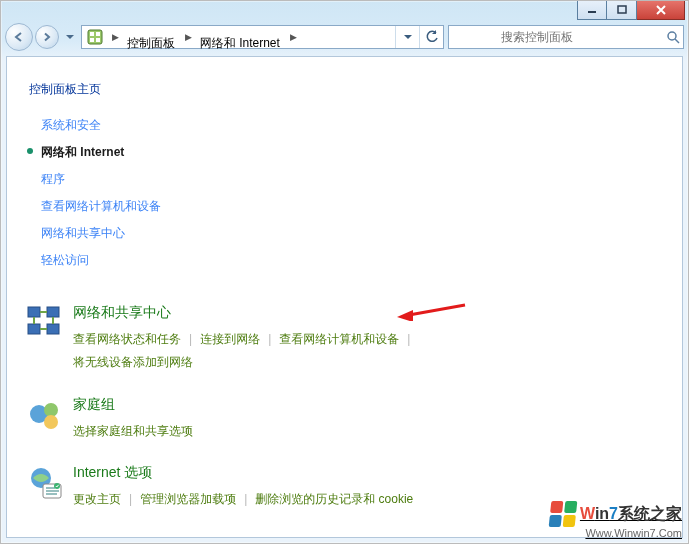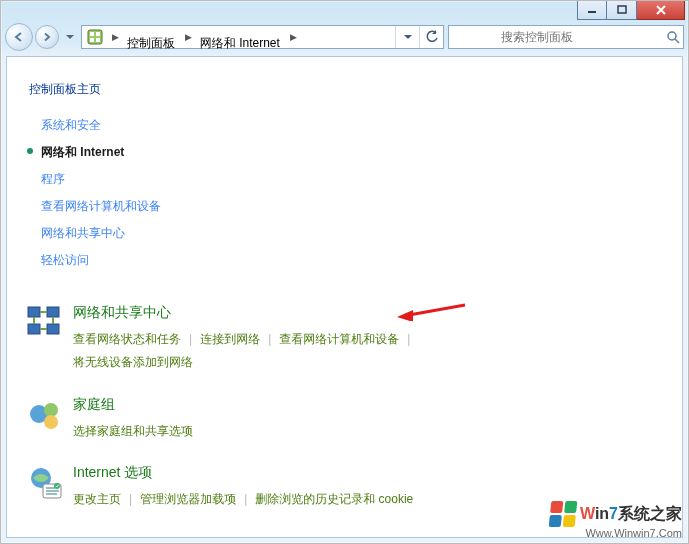--- a/index.html
+++ b/index.html
@@ -196,20 +196,21 @@
     width:70px; height:20px;
     pointer-events:none;
   }
 
   
   .watermark {
     position:absolute;
     right:6px; bottom:4px;
     text-align:right;
     pointer-events:none;
+    text-decoration:underline;
   }
   .wm-top { display:flex; align-items:center; justify-content:flex-end; gap:4px; }
   .wm-flag {
     width:26px; height:26px;
     display:grid; grid-template-columns:1fr 1fr; grid-template-rows:1fr 1fr;
     gap:2px;
     transform:skewX(-6deg);
   }
   .wm-flag span:nth-child(1){background:#e74c3c;border-radius:2px;}
   .wm-flag span:nth-child(2){background:#27ae60;border-radius:2px;}

